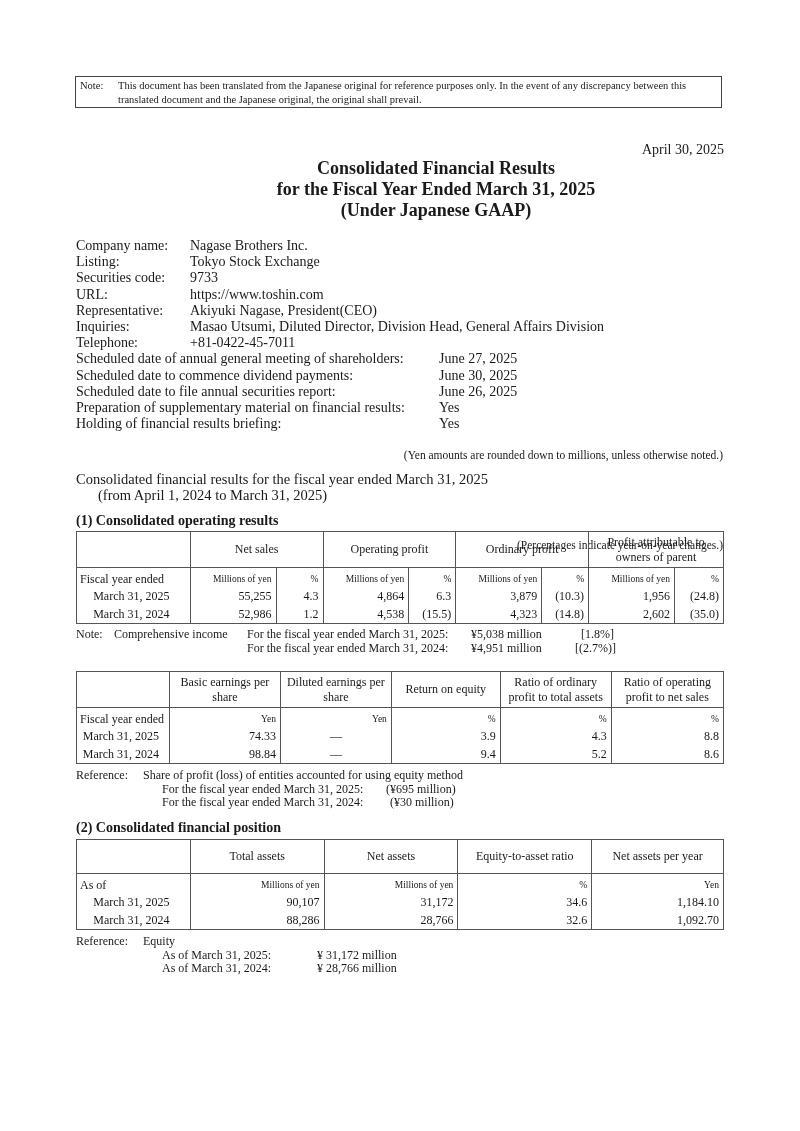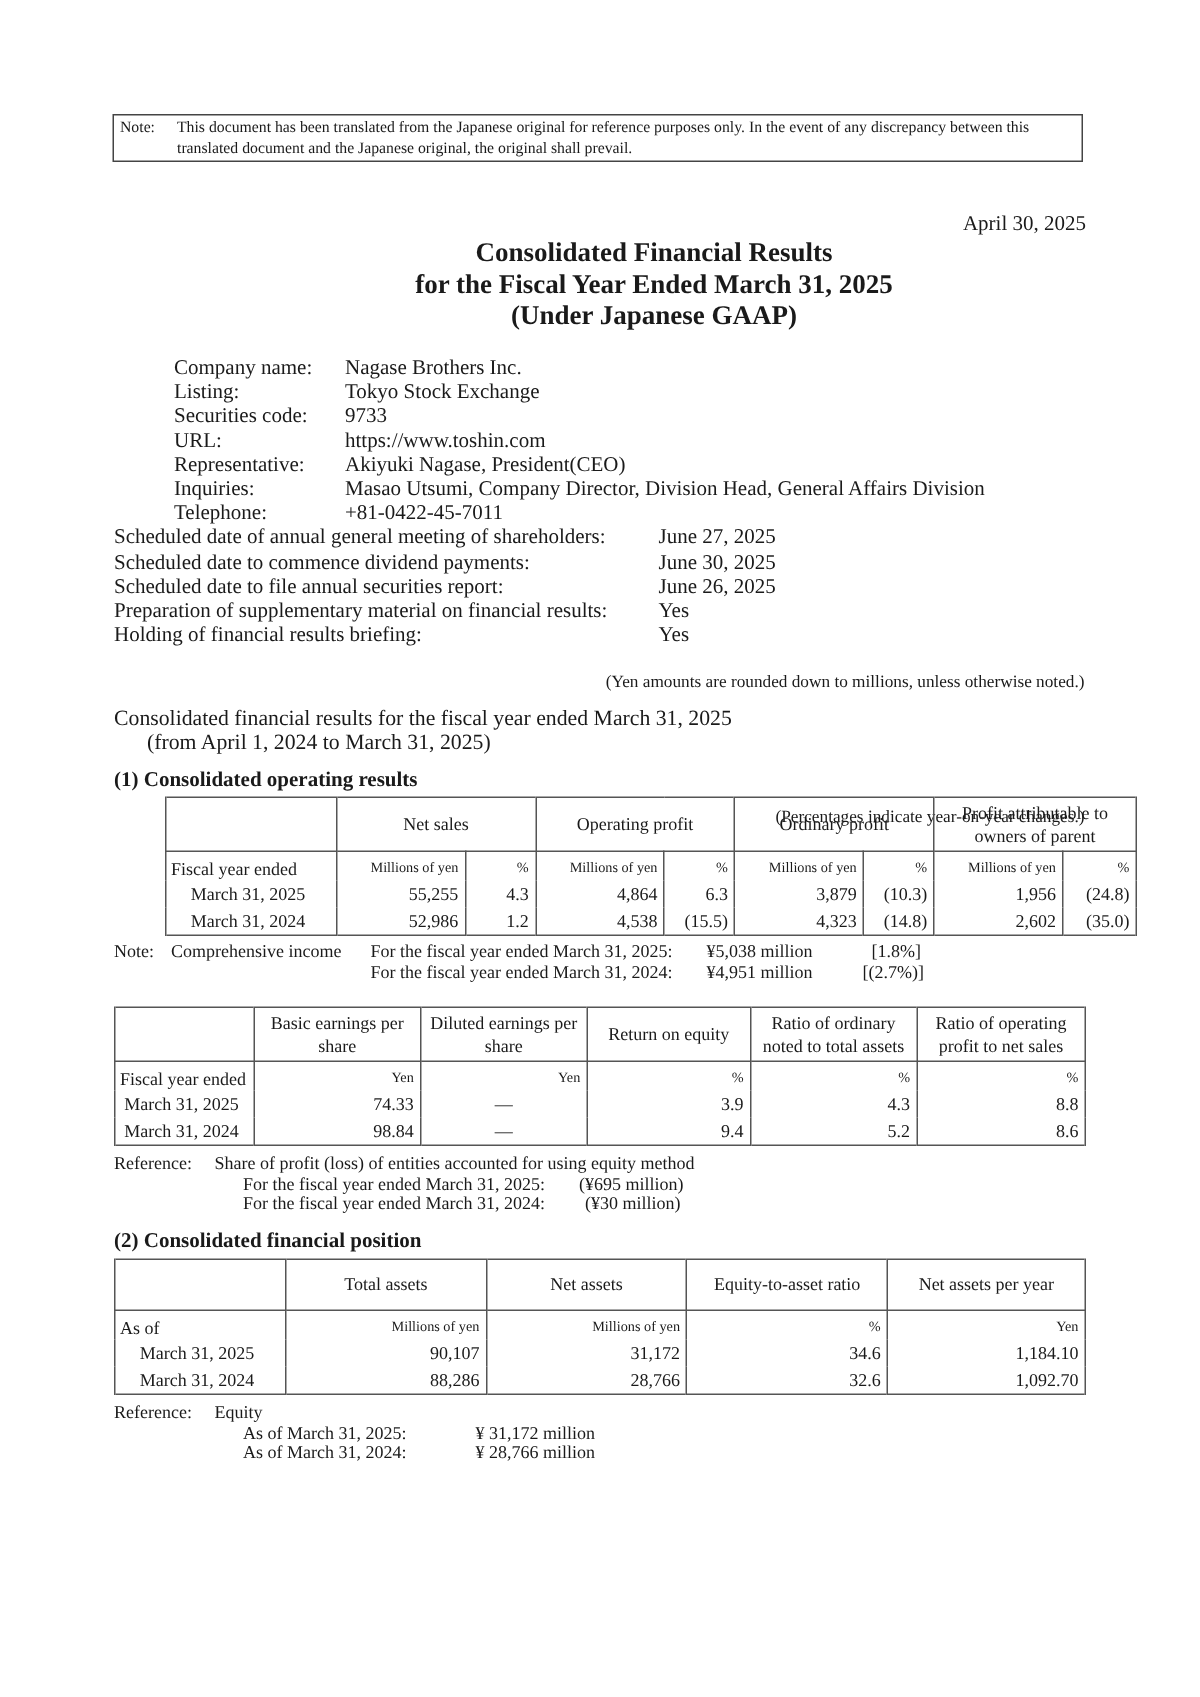--- a/index.html
+++ b/index.html
@@ -17,21 +17,21 @@
   }
   .note-box .lbl { width: 38px; flex: none; }
   .note-box .txt { flex: 1; }
   .date { right: 76px; top: 142px; font-size: 14px; }
   .title {
     left: 0; width: 800px; top: 158px; text-align: center;
     font-size: 18px; font-weight: bold; line-height: 21px; margin-left: 36px;
   }
   .info { left: 76px; top: 238px; font-size: 14px; line-height: 16.2px; }
   .info .row { display: flex; white-space: nowrap; }
-  .info .k1 { width: 114px; margin-left: 40px; }
+  .info .k1 { width: 114px; }
   .info .k2 { width: 363px; }
   .rounding { right: 77px; top: 449px; font-size: 11.5px; padding-left: 44px; }
   .sec-head { left: 76px; top: 471px; font-size: 14.5px; line-height: 16px; }
   .sec-head .sub { padding-left: 22px; }
   .h2 { left: 76px; font-size: 14px; font-weight: bold; }
   .pct-note { right: 77px; top: 515px; font-size: 11.5px; margin-top: 24px; }
   table { border-collapse: collapse; position: absolute; left: 76px; width: 648px; }
   td { border-left: 1px solid #555; border-right: 1px solid #555; padding: 0 4px; font-size: 12px; }
   table { border: 1px solid #555; }
   tr.hdr td { border-bottom: 1px solid #555; text-align: center; vertical-align: middle; font-size: 12px; line-height: 15px; }
@@ -74,21 +74,21 @@
   <div class="row">
       <span class="k1">URL:</span>
       <span>https://www.toshin.com</span>
     </div>
   <div class="row">
       <span class="k1">Representative:</span>
       <span>Akiyuki Nagase, President(CEO)</span>
     </div>
   <div class="row">
       <span class="k1">Inquiries:</span>
-      <span>Masao Utsumi, Company Director, Division Head, General Affairs Division</span>
+      <span>Masao Utsumi, Diluted Director, Division Head, General Affairs Division</span>
     </div>
   <div class="row">
       <span class="k1">Telephone:</span>
       <span>+81-0422-45-7011</span>
     </div>
   <div class="row">
       <span class="k2">Scheduled date of annual general meeting of shareholders:</span>
       <span>June 27, 2025</span>
     </div>
   <div class="row">
@@ -112,21 +112,21 @@
 <div class="abs rounding">(Yen amounts are rounded down to millions, unless otherwise noted.)</div>
 
 <div class="abs sec-head">
   <div>Consolidated financial results for the fiscal year ended March 31, 2025</div>
   <div class="sub">(from April 1, 2024 to March 31, 2025)</div>
 </div>
 
 <div class="abs h2" style="top:513px;">(1)  Consolidated operating results</div>
 <div class="abs pct-note">(Percentages indicate year-on-year changes.)</div>
 
-<table style="top:531px;margin-left:34px;">
+<table style="top:531px;">
   <colgroup>
     <col style="width:114px">
       <col style="width:86px">
       <col style="width:47px">
       <col style="width:86px">
       <col style="width:47px">
       <col style="width:86px">
       <col style="width:47px">
       <col style="width:86px">
       <col style="width:49px">
@@ -199,21 +199,21 @@
       <col style="width:134px">
       <col style="width:134px">
       <col style="width:134px">
   </colgroup>
   <tbody>
       <tr class="hdr" style="height:36px;">
     <td></td>
     <td>Basic earnings per share</td>
     <td>Diluted earnings per share</td>
     <td>Return on equity</td>
-    <td>Ratio of ordinary noted to total assets</td>
+    <td>Ratio of ordinary profit to total assets</td>
     <td>Ratio of operating profit to net sales</td>
   </tr>
   <tr class="unit">
     <td class="first">Fiscal year ended</td>
     <td>Yen</td>
     <td>Yen</td>
     <td>%</td>
     <td>%</td>
     <td>%</td>
   </tr>

